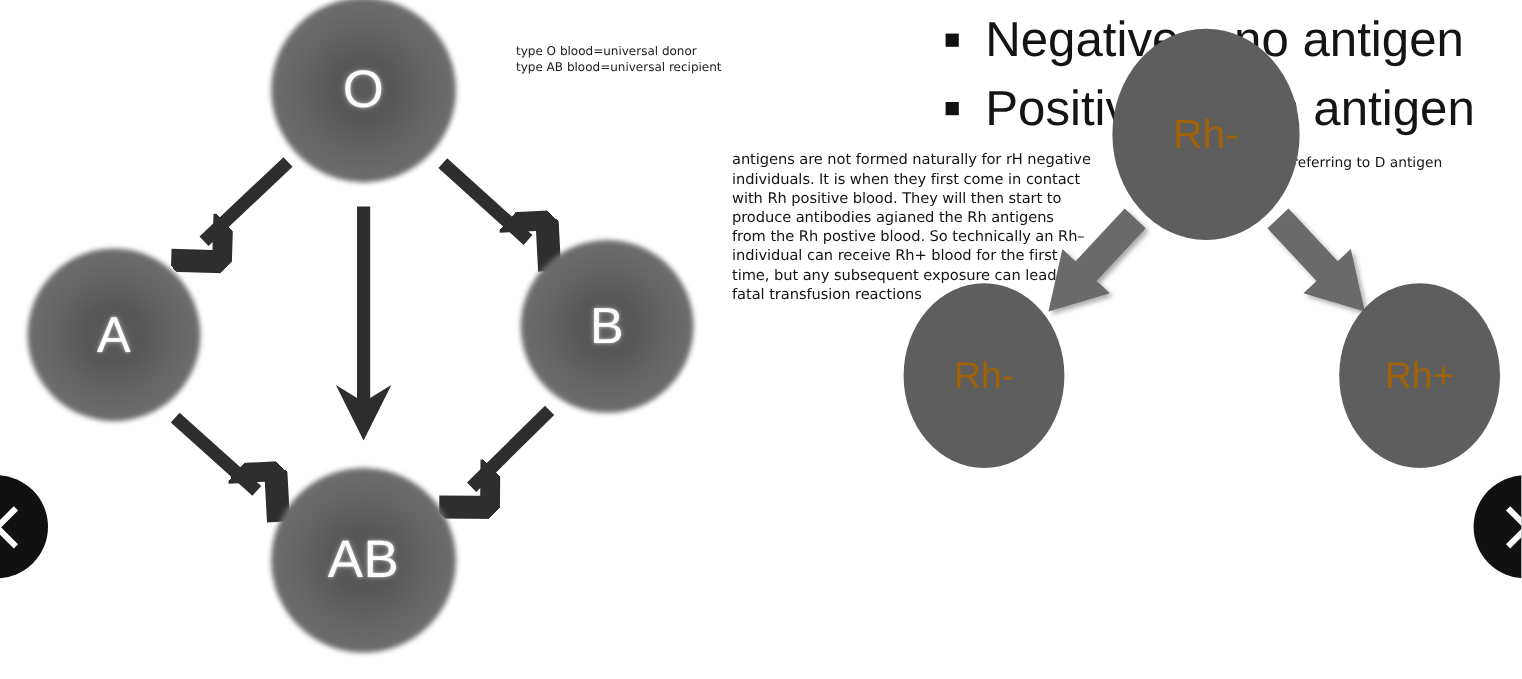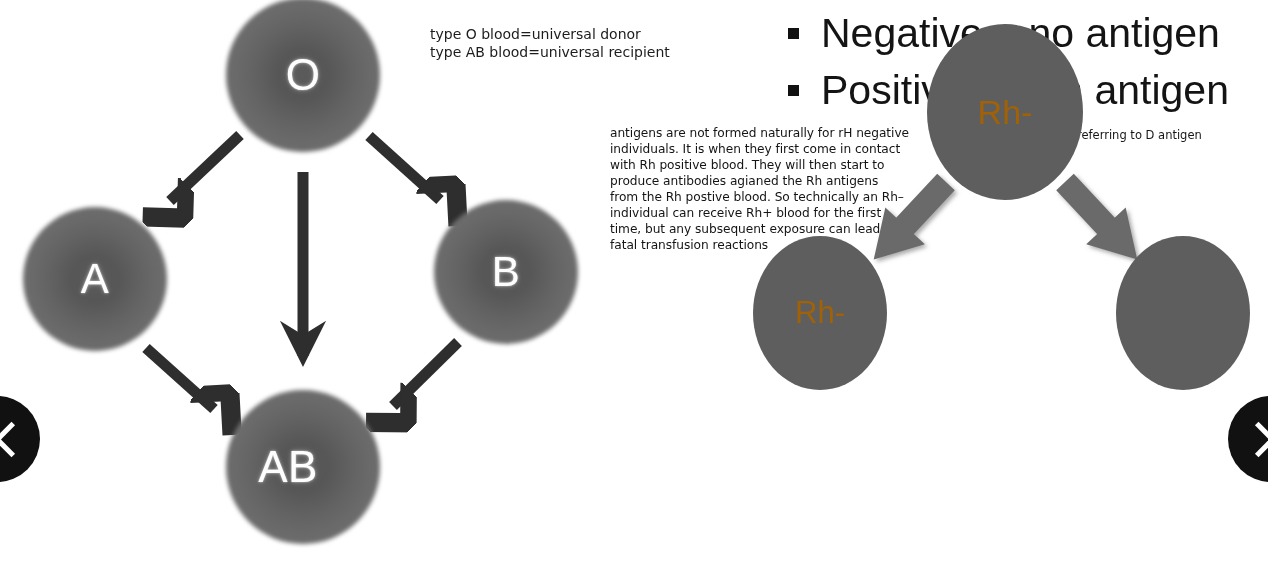--- a/index.html
+++ b/index.html
@@ -66,23 +66,24 @@
     color: #a16207;
     font-weight: 400;
     user-select: none;
   }
 
   
   .note-small {
     position: absolute;
     color: #1c1c1c;
     font-family: "DejaVu Sans", sans-serif;
-    font-size: 14px;
+    font-size: 10px;
     line-height: 1.28;
     white-space: pre-line;
+    margin-top: 12px;
   }
   #paragraph-note {
     position: absolute;
     left: 610px;
     top: 126px;
     width: 300px;
     color: #141414;
     font-family: "DejaVu Sans", sans-serif;
     font-size: 12.2px;
     line-height: 1.31;
@@ -180,21 +181,21 @@
     <div class="abo-node" style="left:226px;top:-2px;width:154px;height:154px;"></div>
     <div class="abo-label" style="left:226px;top:-2px;width:154px;height:154px;font-size:44px;">O</div>
 
     <div class="abo-node" style="left:23px;top:207px;width:144px;height:144px;"></div>
     <div class="abo-label" style="left:23px;top:207px;width:144px;height:144px;font-size:42px;">A</div>
 
     <div class="abo-node" style="left:434px;top:200px;width:144px;height:144px;"></div>
     <div class="abo-label" style="left:434px;top:200px;width:144px;height:144px;font-size:42px;">B</div>
 
     <div class="abo-node" style="left:226px;top:390px;width:154px;height:154px;"></div>
-    <div class="abo-label" style="left:211px;top:390px;width:154px;height:154px;font-size:44px;">AB</div>
+    <div class="abo-label" style="left:226px;top:390px;width:154px;height:154px;font-size:44px;">AB</div>
 
   </div>
 
   <div class="note-small" id="abo-caption" style="left:430px;top:26px;">type O blood=universal donor
 type AB blood=universal recipient</div>
 
   <div id="bullet-list">
     <div class="bullet-row">
       <span class="bullet-marker"></span>
       <span class="bullet-text">Negative – no antigen</span>
@@ -229,20 +230,21 @@
       </g>
     </svg>
 
     <div class="rh-node" style="left:227px;top:24px;width:156px;height:176px;"></div>
     <div class="rh-label" style="left:227px;top:24px;width:156px;height:176px;font-size:34px;">Rh-</div>
 
     <div class="rh-node" style="left:53px;top:236px;width:134px;height:154px;"></div>
     <div class="rh-label" style="left:53px;top:236px;width:134px;height:154px;font-size:31px;">Rh-</div>
 
     <div class="rh-node" style="left:416px;top:236px;width:134px;height:154px;"></div>
+    <div class="rh-label" style="left:416px;top:236px;width:134px;height:154px;font-size:31px;">Rh+</div>
 
   </div>
 
   <div class="nav-btn" id="nav-prev">
     <span class="chev chev-left"></span>
   </div>
   <div class="nav-btn" id="nav-next">
     <span class="chev chev-right"></span>
   </div>
 

